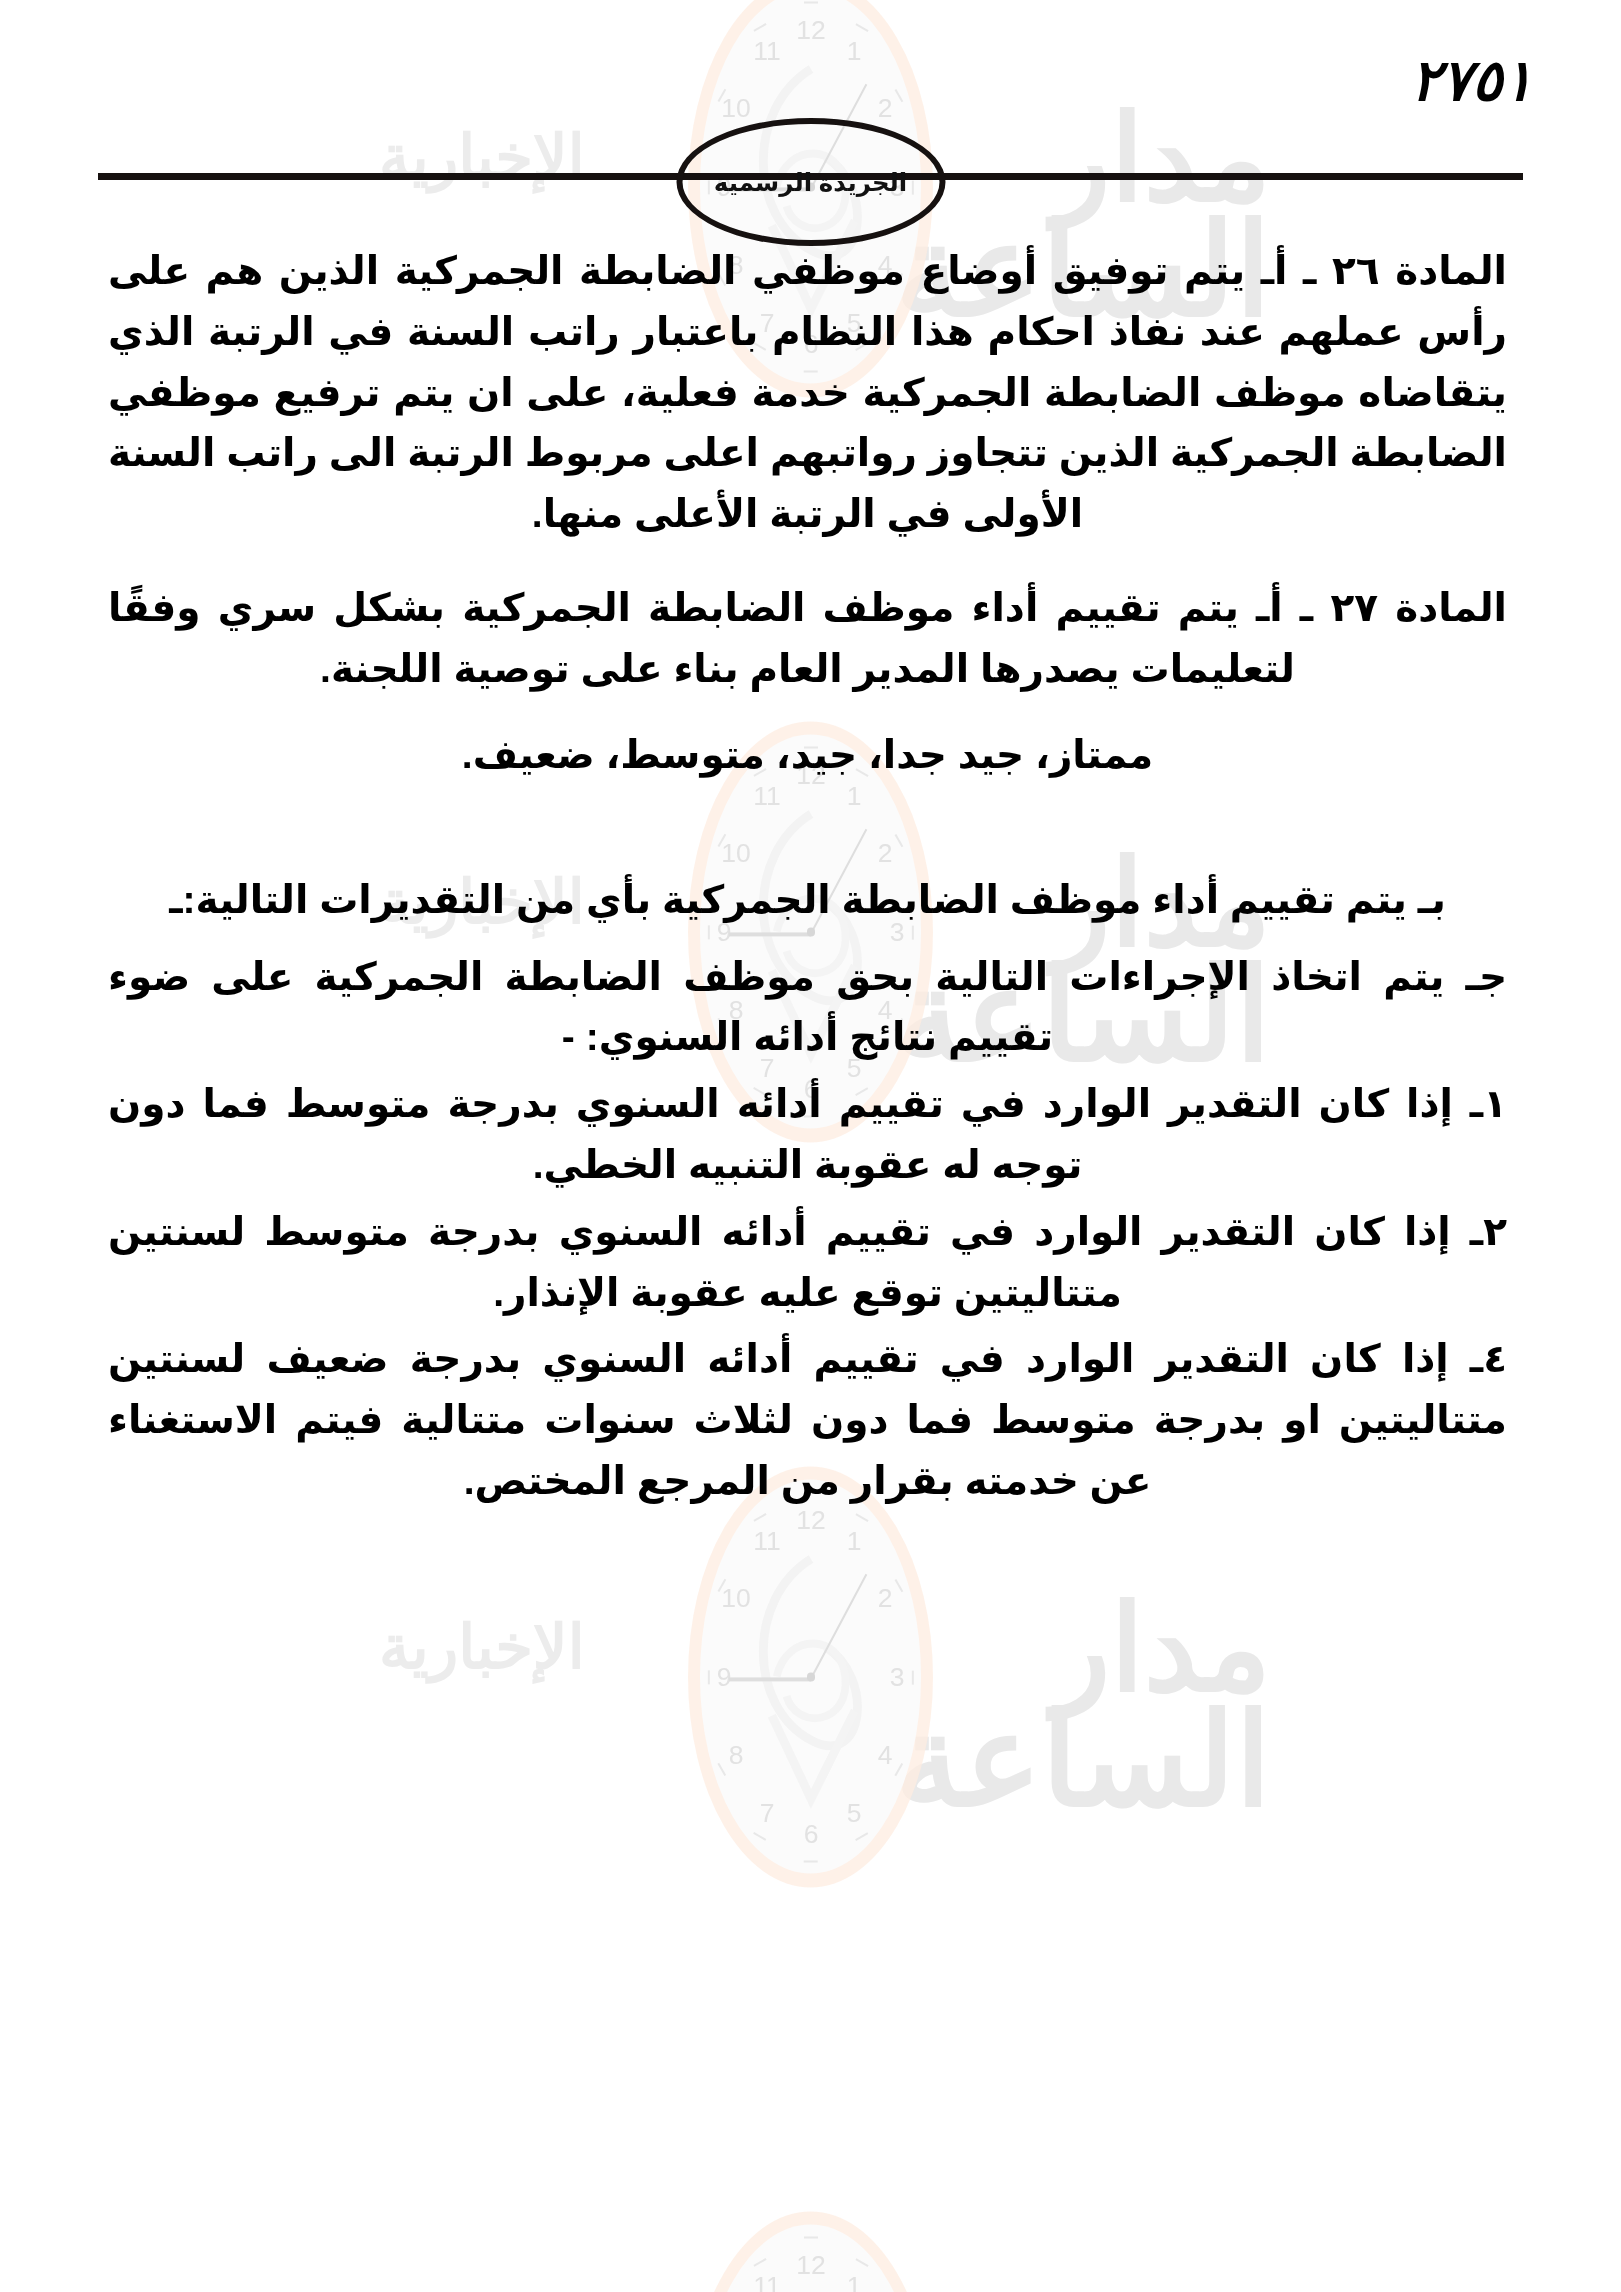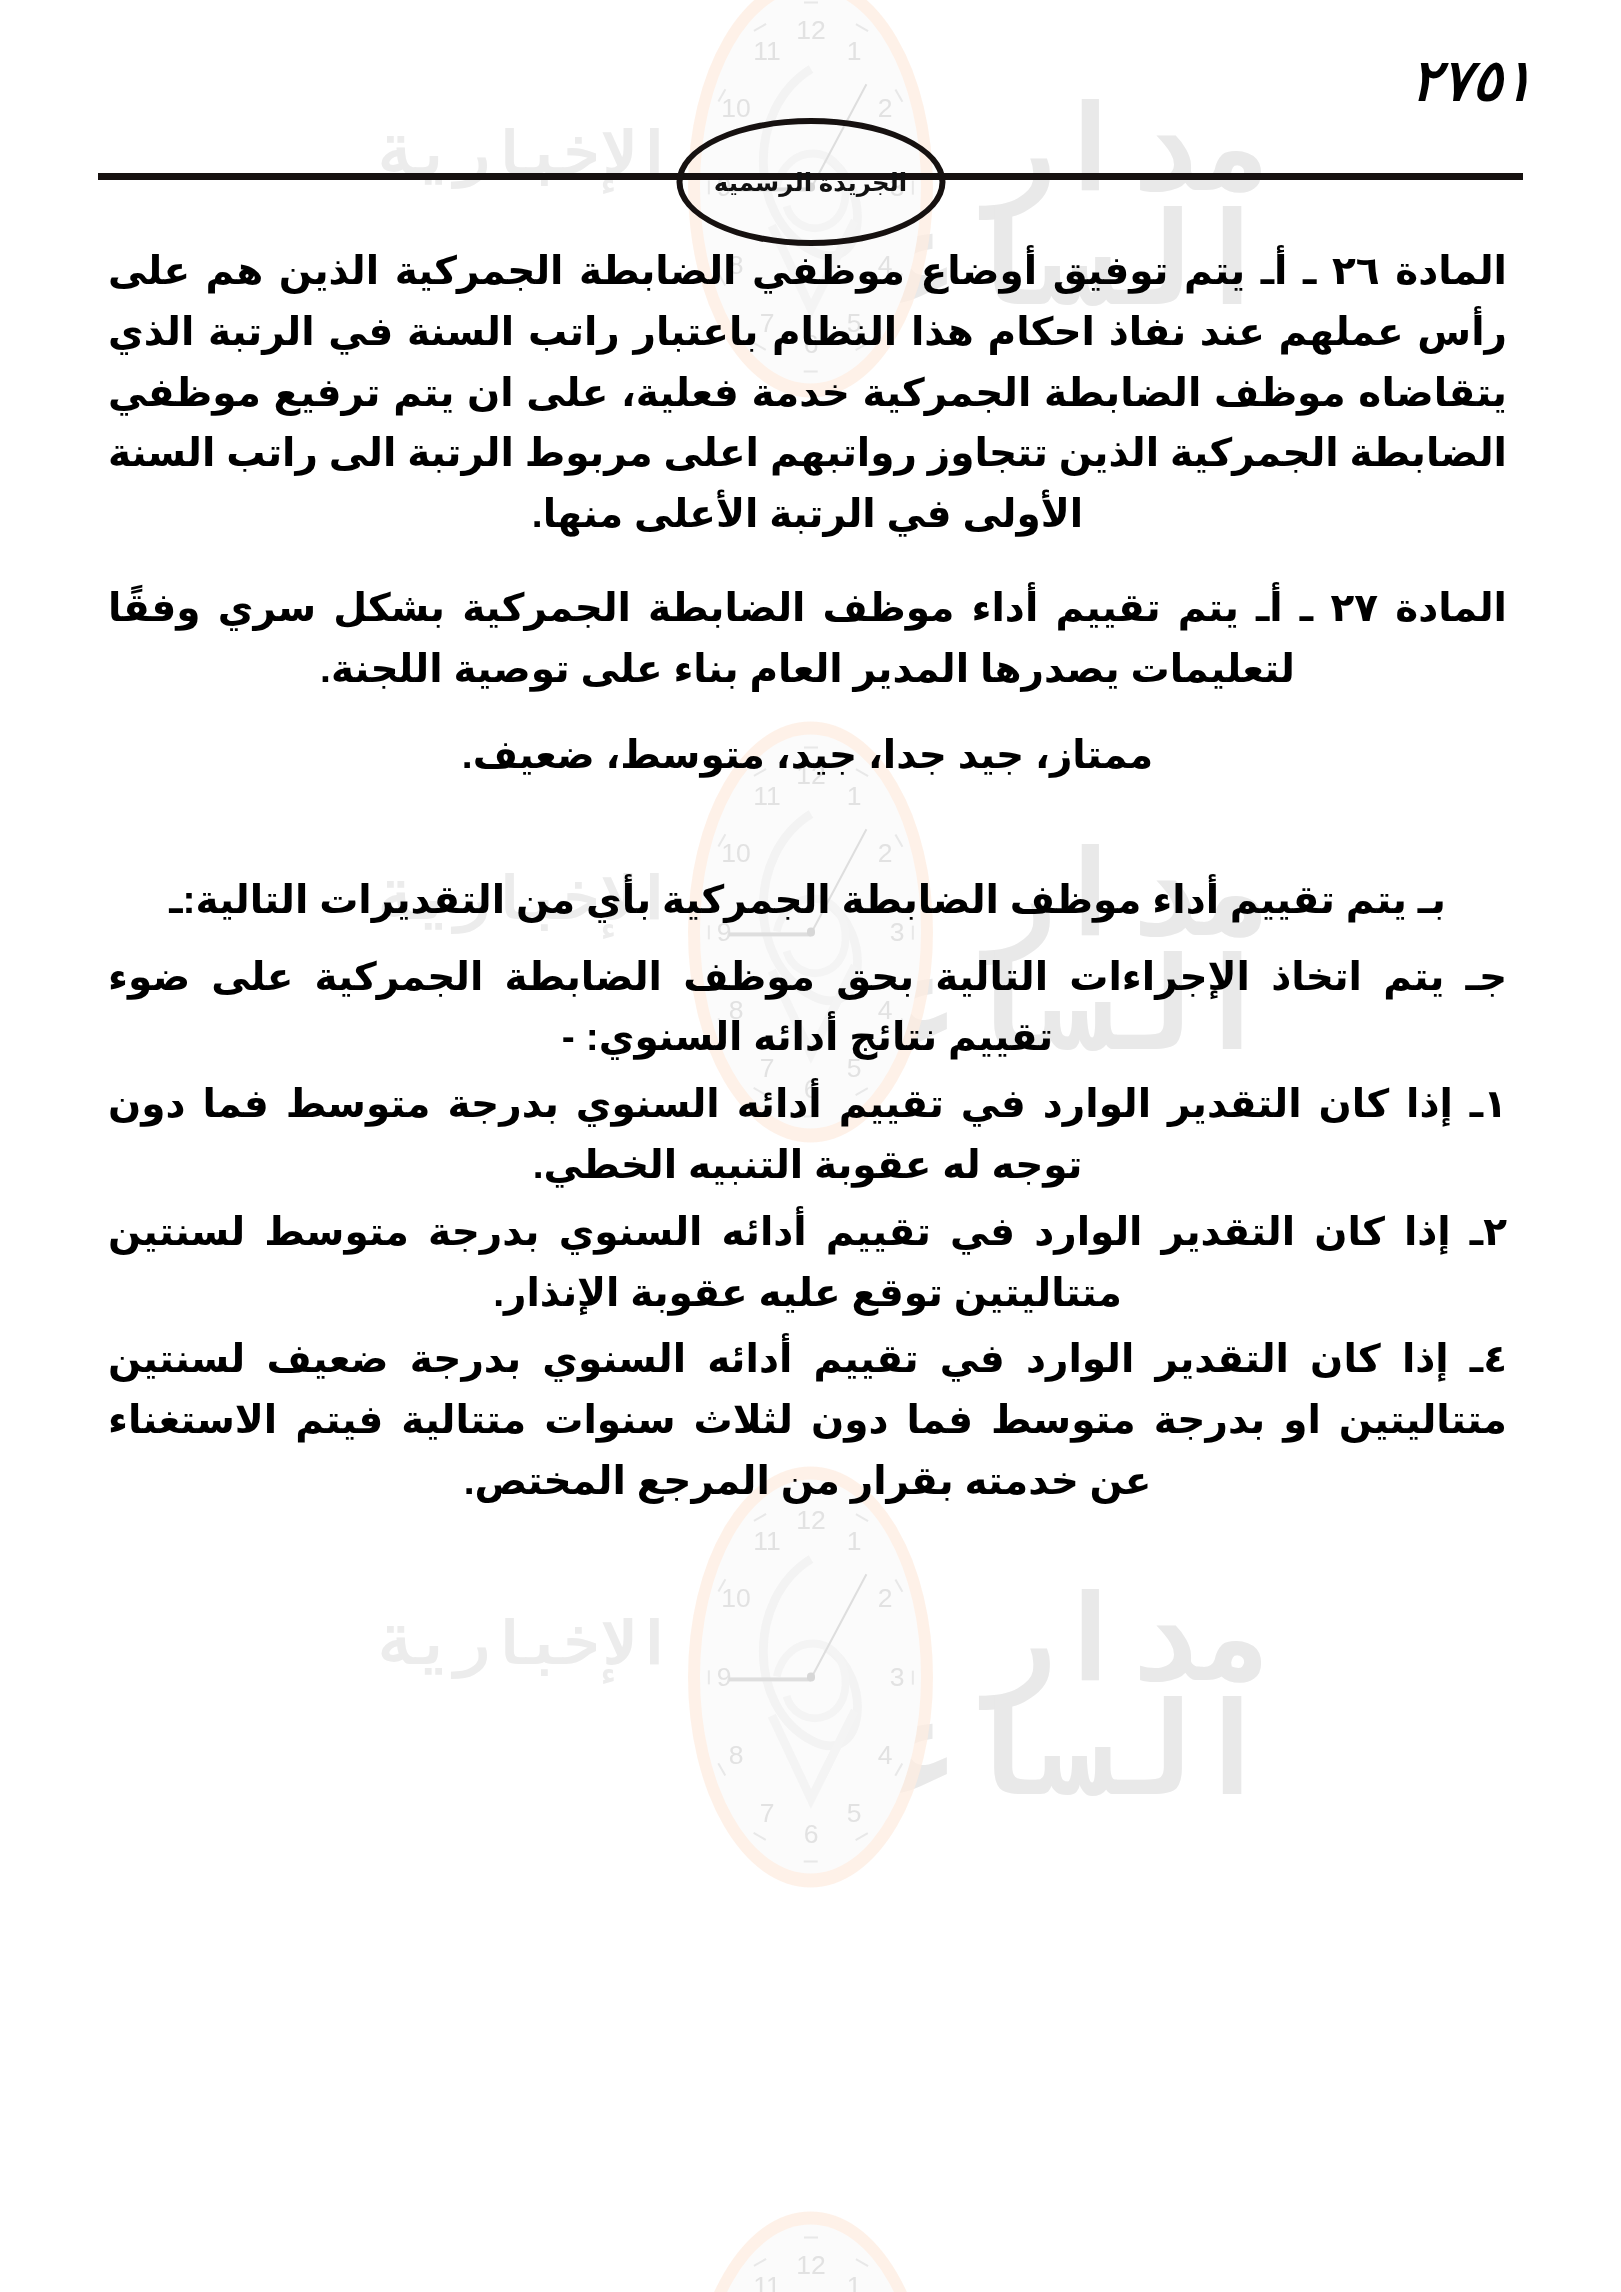--- a/index.html
+++ b/index.html
@@ -82,21 +82,21 @@
   .wm-swirl {
     position: absolute;
     left: 50%; top: 50%;
     transform: translate(-50%, -50%);
     width: 186px; height: 294px;
     opacity: .55;
   }
   .wm-word {
     position: absolute;
     color: #e9e9e9;
-    font-family: Liberation Mono, monospace;
+    font-family: Liberation Sans, sans-serif;
     font-weight: bold;
     white-space: nowrap;
     line-height: 1;
   }
   .wm-madar { font-size: 120px; letter-spacing: -2px; }
   .wm-saa   { font-size: 129px; letter-spacing: -2px; }
   .wm-akhb  { font-size: 61px;  color: #ececec; }
 
   
   #page {

